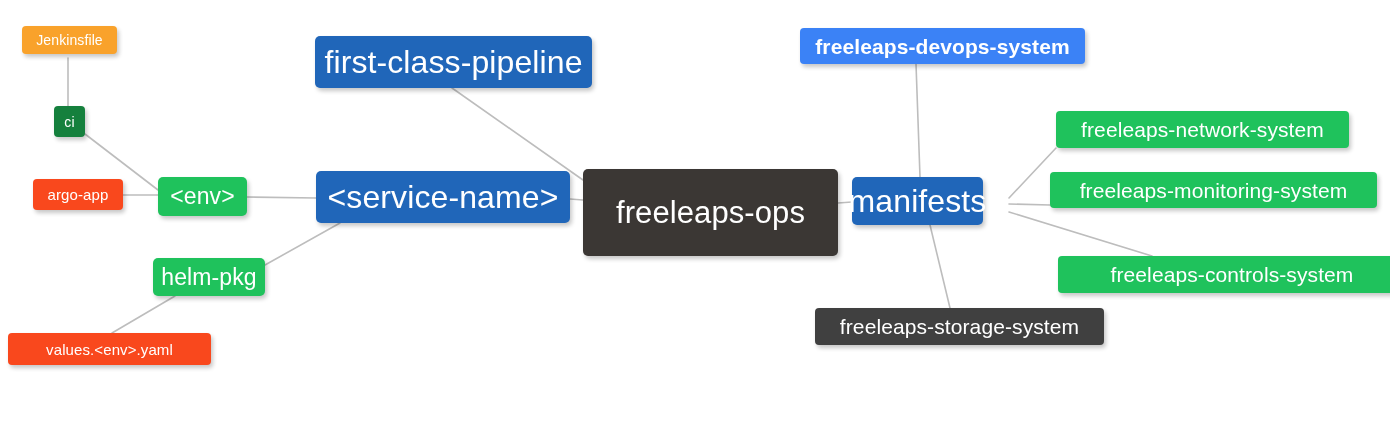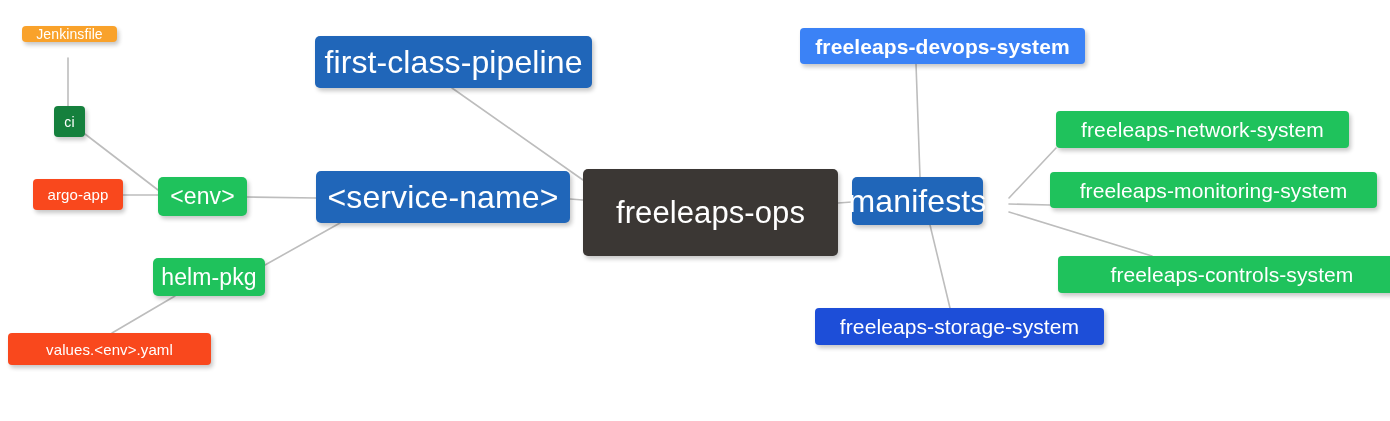--- a/index.html
+++ b/index.html
@@ -88,21 +88,21 @@
       </div>
       <div class="node tier-big" style="left: 852px; top: 177px; width: 131px; height: 48px; background: rgb(32, 102, 185);">
         <span>manifests</span>
       </div>
       <div class="node tier-mid" style="left: 158px; top: 177px; width: 89px; height: 39px; background: rgb(31, 194, 92);">
         <span>&lt;env&gt;</span>
       </div>
       <div class="node tier-mid" style="left: 153px; top: 258px; width: 112px; height: 38px; background: rgb(31, 194, 92);">
         <span>helm-pkg</span>
       </div>
-      <div class="node tier-tiny" style="left: 22px; top: 26px; width: 95px; height: 16px; background: rgb(249, 162, 43);">
+      <div class="node tier-tiny" style="left: 22px; top: 26px; width: 95px; height: 28px; background: rgb(249, 162, 43);">
         <span>Jenkinsfile</span>
       </div>
       <div class="node tier-tiny" style="left: 54px; top: 106px; width: 31px; height: 31px; background: #15803d;">
         <span>ci</span>
       </div>
       <div class="node tier-small" style="left: 33px; top: 179px; width: 90px; height: 31px; background: rgb(249, 72, 29);">
         <span>argo-app</span>
       </div>
       <div class="node tier-small" style="left: 8px; top: 333px; width: 203px; height: 32px; background: rgb(249, 72, 29); text-align: right;">
         <span>values.&lt;env&gt;.yaml</span>
@@ -112,18 +112,18 @@
       </div>
       <div class="node tier-sys" style="left: 1056px; top: 111px; width: 293px; height: 37px; background: rgb(31, 194, 92);">
         <span>freeleaps-network-system</span>
       </div>
       <div class="node tier-sys" style="left: 1050px; top: 172px; width: 327px; height: 36px; background: rgb(31, 194, 92);">
         <span>freeleaps-monitoring-system</span>
       </div>
       <div class="node tier-sys" style="left: 1058px; top: 256px; width: 348px; height: 37px; background: rgb(31, 194, 92);">
         <span>freeleaps-controls-system</span>
       </div>
-      <div class="node tier-sys" style="left: 815px; top: 308px; width: 289px; height: 37px; background: #1d4ed8;">
+      <div class="node tier-sys" style="left: 815px; top: 308px; width: 289px; height: 37px; background: #404040;">
         <span>freeleaps-storage-system</span>
       </div>
     </div>
 
 </div>
 
 </body></html>

